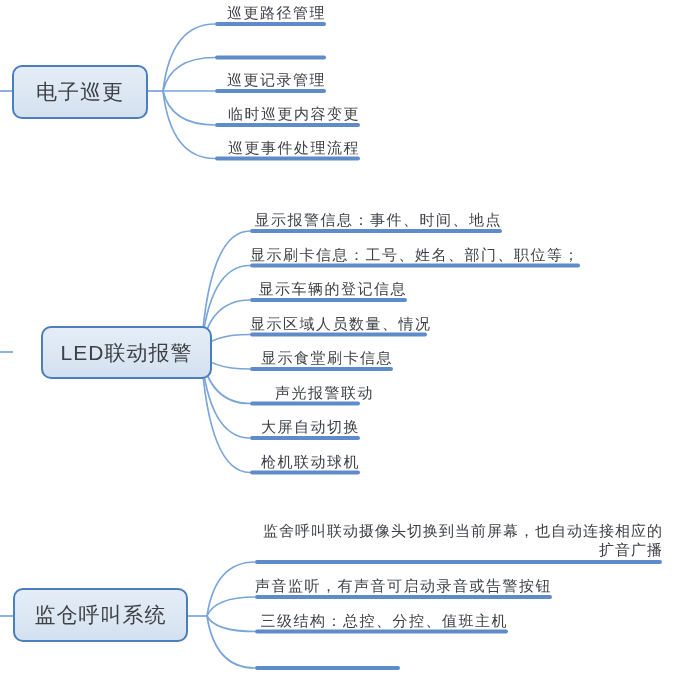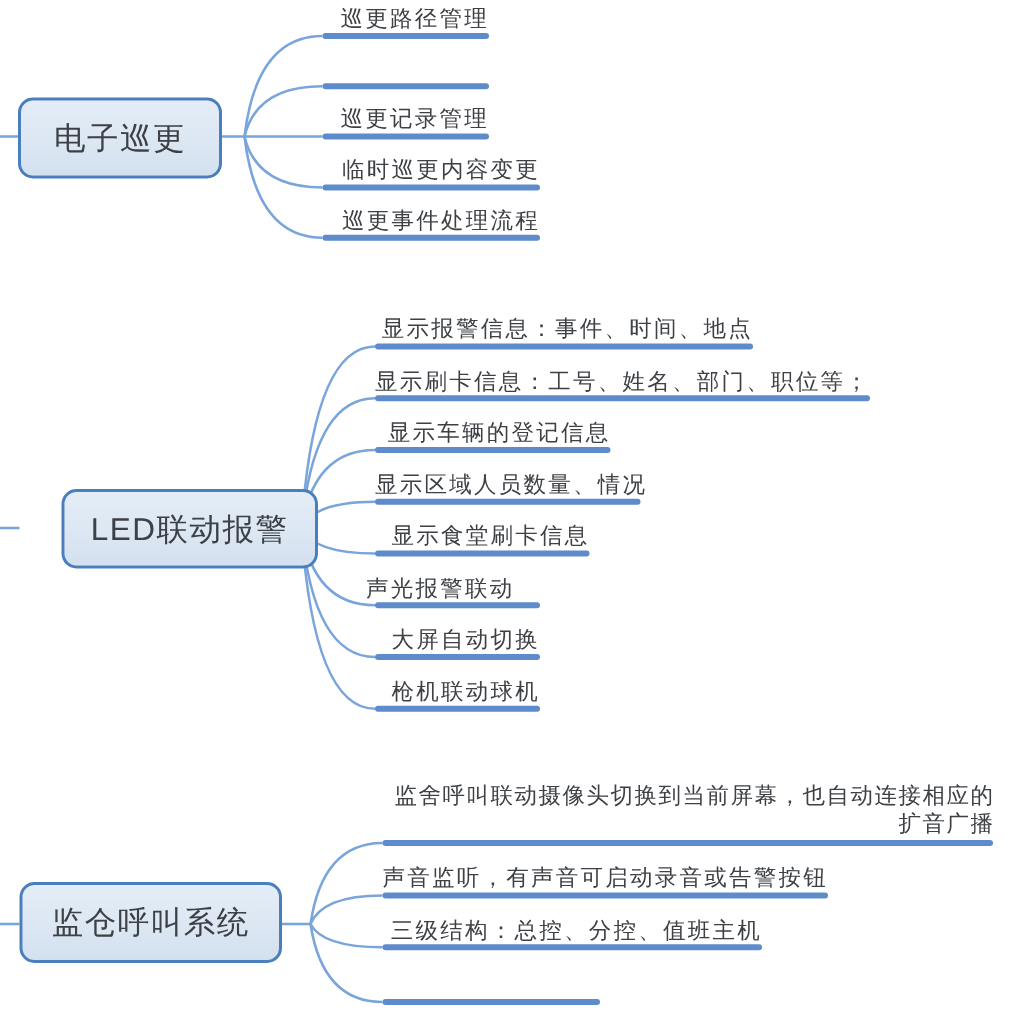--- a/index.html
+++ b/index.html
@@ -103,21 +103,21 @@
   <div class="branch-label" style="left:215px;top:3px;width:111px;">巡更路径管理</div>
   <div class="branch-label" style="left:215px;top:70px;width:111px;">巡更记录管理</div>
   <div class="branch-label" style="left:215px;top:104px;width:145px;">临时巡更内容变更</div>
   <div class="branch-label" style="left:215px;top:137.5px;width:145px;">巡更事件处理流程</div>
 
   <div class="branch-label" style="left:250px;top:210px;width:252px;">显示报警信息：事件、时间、地点</div>
   <div class="branch-label" style="left:250px;top:244.5px;width:330px;">显示刷卡信息：工号、姓名、部门、职位等；</div>
   <div class="branch-label" style="left:250px;top:279px;width:157px;">显示车辆的登记信息</div>
   <div class="branch-label" style="left:250px;top:313.5px;width:177px;">显示区域人员数量、情况</div>
   <div class="branch-label" style="left:250px;top:348px;width:143px;">显示食堂刷卡信息</div>
-  <div class="branch-label" style="left:233px;top:382.5px;width:110px;">声光报警联动</div>
+  <div class="branch-label" style="left:264px;top:382.5px;width:110px;">声光报警联动</div>
   <div class="branch-label" style="left:250px;top:417px;width:110px;">大屏自动切换</div>
   <div class="branch-label" style="left:250px;top:451.5px;width:110px;">枪机联动球机</div>
 
   <div class="branch-label wrap" style="left:255px;top:521px;width:408px;">监舍呼叫联动摄像头切换到当前屏幕，也自动连接相应的扩音广播</div>
   <div class="branch-label" style="left:255px;top:576px;width:297px;">声音监听，有声音可启动录音或告警按钮</div>
   <div class="branch-label" style="left:255px;top:610.5px;width:253px;">三级结构：总控、分控、值班主机</div>
 
 </div>
 
 </body></html>

